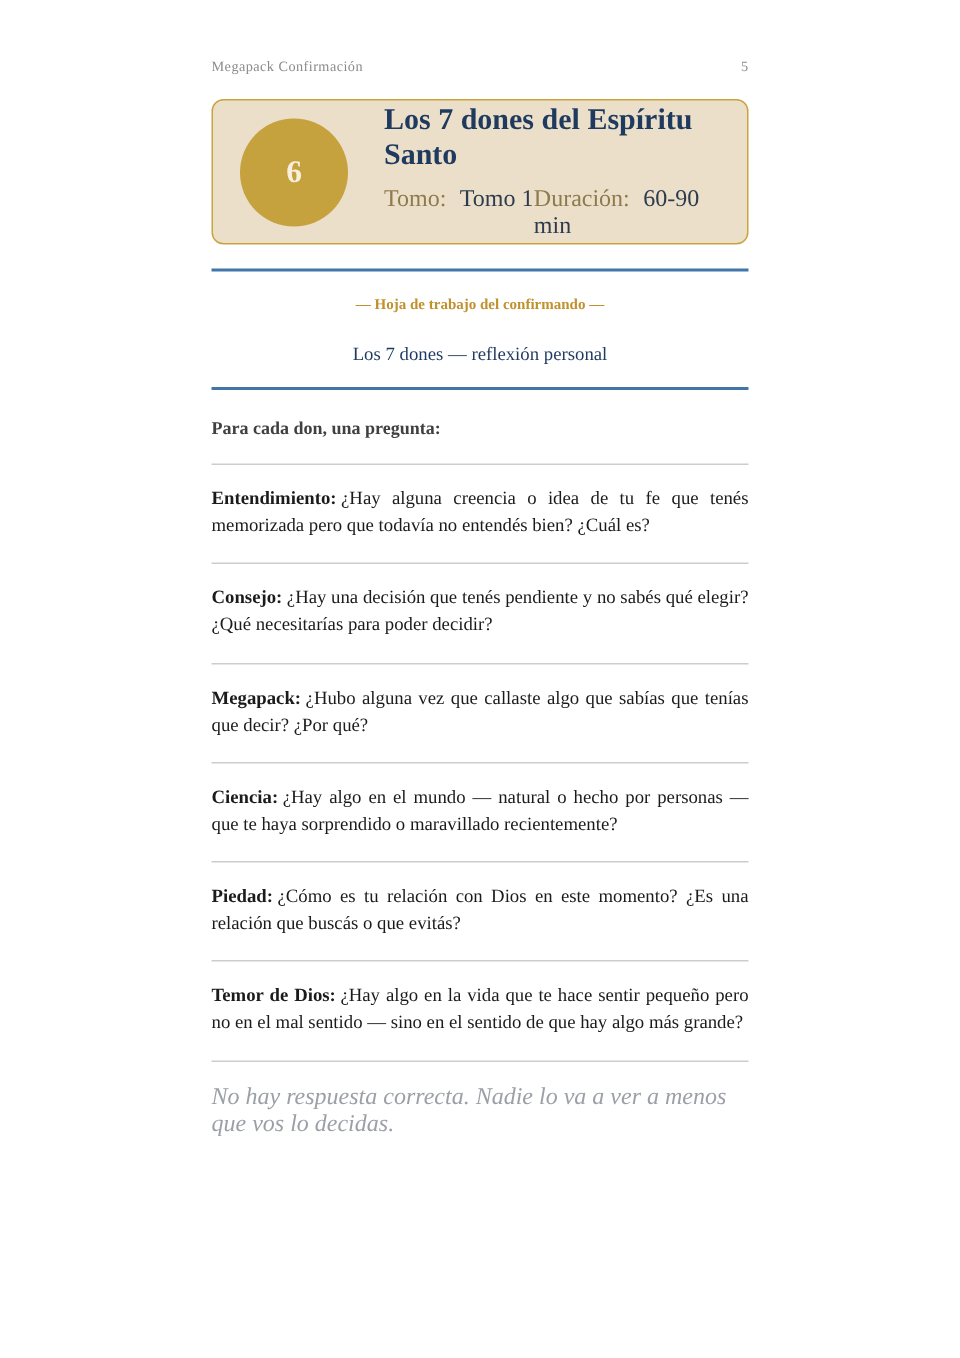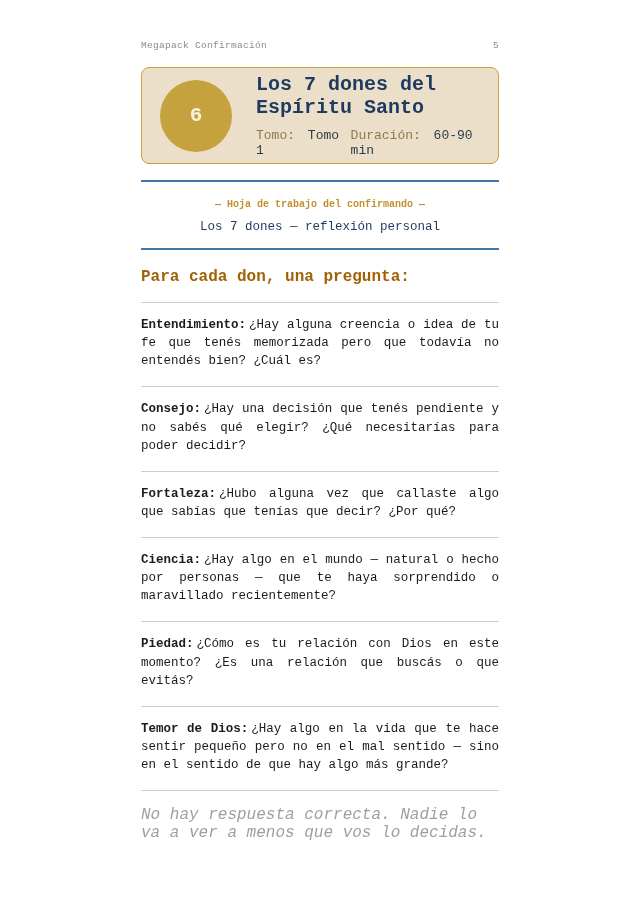--- a/index.html
+++ b/index.html
@@ -1,50 +1,50 @@
 <!DOCTYPE html>
 <html><head>
 <meta charset="utf-8">
 <style>
   html, body { margin:0; padding:0; background:#ffffff; }
   .page {
     width:512px; height:905px; margin:0 auto; background:#ffffff;
-    font-family:Liberation Mono, monospace; box-sizing:border-box;
+    font-family:Liberation Serif, serif; box-sizing:border-box;
     padding:40px 77px 0 77px; position:relative; overflow:hidden;
   }
   
   .runhead { display:flex; justify-content:space-between; align-items:baseline;
     font-size:9.5px; color:#8b8b8b; letter-spacing:0.3px; }
   
   .card {
     margin-top:16px; background:#ebdfc9; border:1.5px solid #c9a43c;
     border-radius:8px; padding:12px 18px; height:97px; box-sizing:border-box;
     display:flex; align-items:center; gap:24px;
   }
   .badge {
     width:72px; height:72px; border-radius:50%; background:#c5a23e;
     color:#f7f0de; display:flex; align-items:center; justify-content:center;
     font-size:21px; font-weight:bold; flex-shrink:0;
   }
   .card-body { flex:1; min-width:0; }
   .card-title { font-size:20px; font-weight:bold; color:#1e3a5f; margin:0 0 9px 0; }
-  .meta { font-size:13px; color:#2e3b4e; }
+  .meta { font-size:16px; color:#2e3b4e; }
   .meta-row { display:flex; margin-top:6px; }
   .meta-item.left { width:50%; }
   .meta-label { color:#8f7a4e; }
   .meta-value { margin-left:5px; color:#2e3b4e; }
   
   .rule-blue { border:none; border-top:2px solid #4076a8; margin:16px 0 0 0; }
   
   .ws-head { margin-top:17px; text-align:center; font-weight:bold;
     font-size:10px; color:#c0912d; }
-  .ws-sub { margin-top:10px; text-align:center; font-size:12.5px; color:#1e3a5f; }
+  .ws-sub { margin-top:20px; text-align:center; font-size:12.5px; color:#1e3a5f; }
   .rule-blue.bottom { margin-top:14px; }
   
-  .intro { margin-top:18px; font-size:16px; font-weight:bold; color:#a16207; }
+  .intro { margin-top:18px; font-size:12px; font-weight:bold; color:#404040; }
   .q { margin-top:13px; font-size:12.5px; line-height:1.45; text-align:justify;
     color:#1b1b1b; }
   .q-term { font-weight:bold; display:inline; margin-right:3px; }
   .ans-line { border:none; border-top:1px solid #cdcdcd; margin:16px 0 0 0; }
   .footnote { margin-top:15px; font-style:italic; font-size:16px; color:#9b9fa6; }
 </style>
 </head>
 <body>
 
 <div class="page">
@@ -88,21 +88,21 @@
     <span class="q-term">Entendimiento:</span><span>¿Hay alguna creencia o idea de tu fe que tenés memorizada pero que todavía no entendés bien? ¿Cuál es?</span>
   </p>
   <hr class="ans-line">
 
   <p class="q">
     <span class="q-term">Consejo:</span><span>¿Hay una decisión que tenés pendiente y no sabés qué elegir? ¿Qué necesitarías para poder decidir?</span>
   </p>
   <hr class="ans-line">
 
   <p class="q">
-    <span class="q-term">Fortaleza:</span><span>¿Hubo alguna vez que callaste algo que sabías que tenías que decir? ¿Por qué?</span>
+    <span class="q-term">Megapack:</span><span>¿Hubo alguna vez que callaste algo que sabías que tenías que decir? ¿Por qué?</span>
   </p>
   <hr class="ans-line">
 
   <p class="q">
     <span class="q-term">Ciencia:</span><span>¿Hay algo en el mundo — natural o hecho por personas — que te haya sorprendido o maravillado recientemente?</span>
   </p>
   <hr class="ans-line">
 
   <p class="q">
     <span class="q-term">Piedad:</span><span>¿Cómo es tu relación con Dios en este momento? ¿Es una relación que buscás o que evitás?</span>

